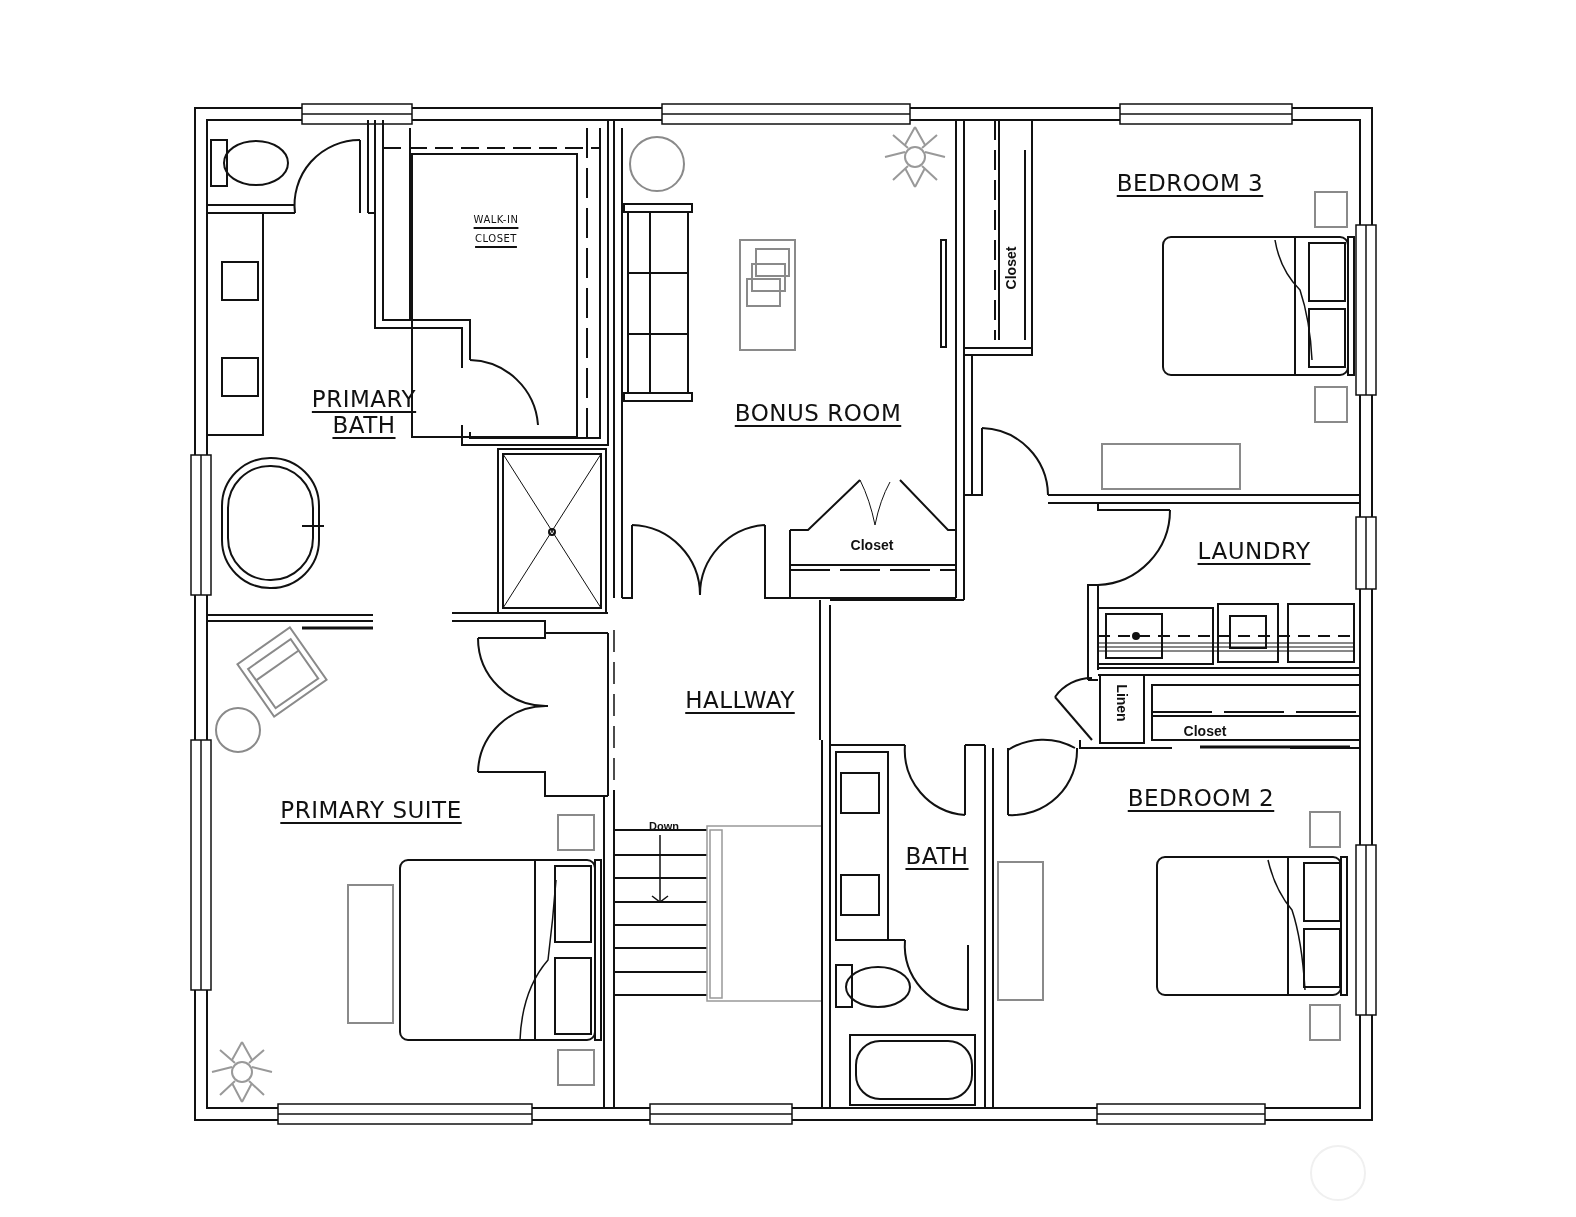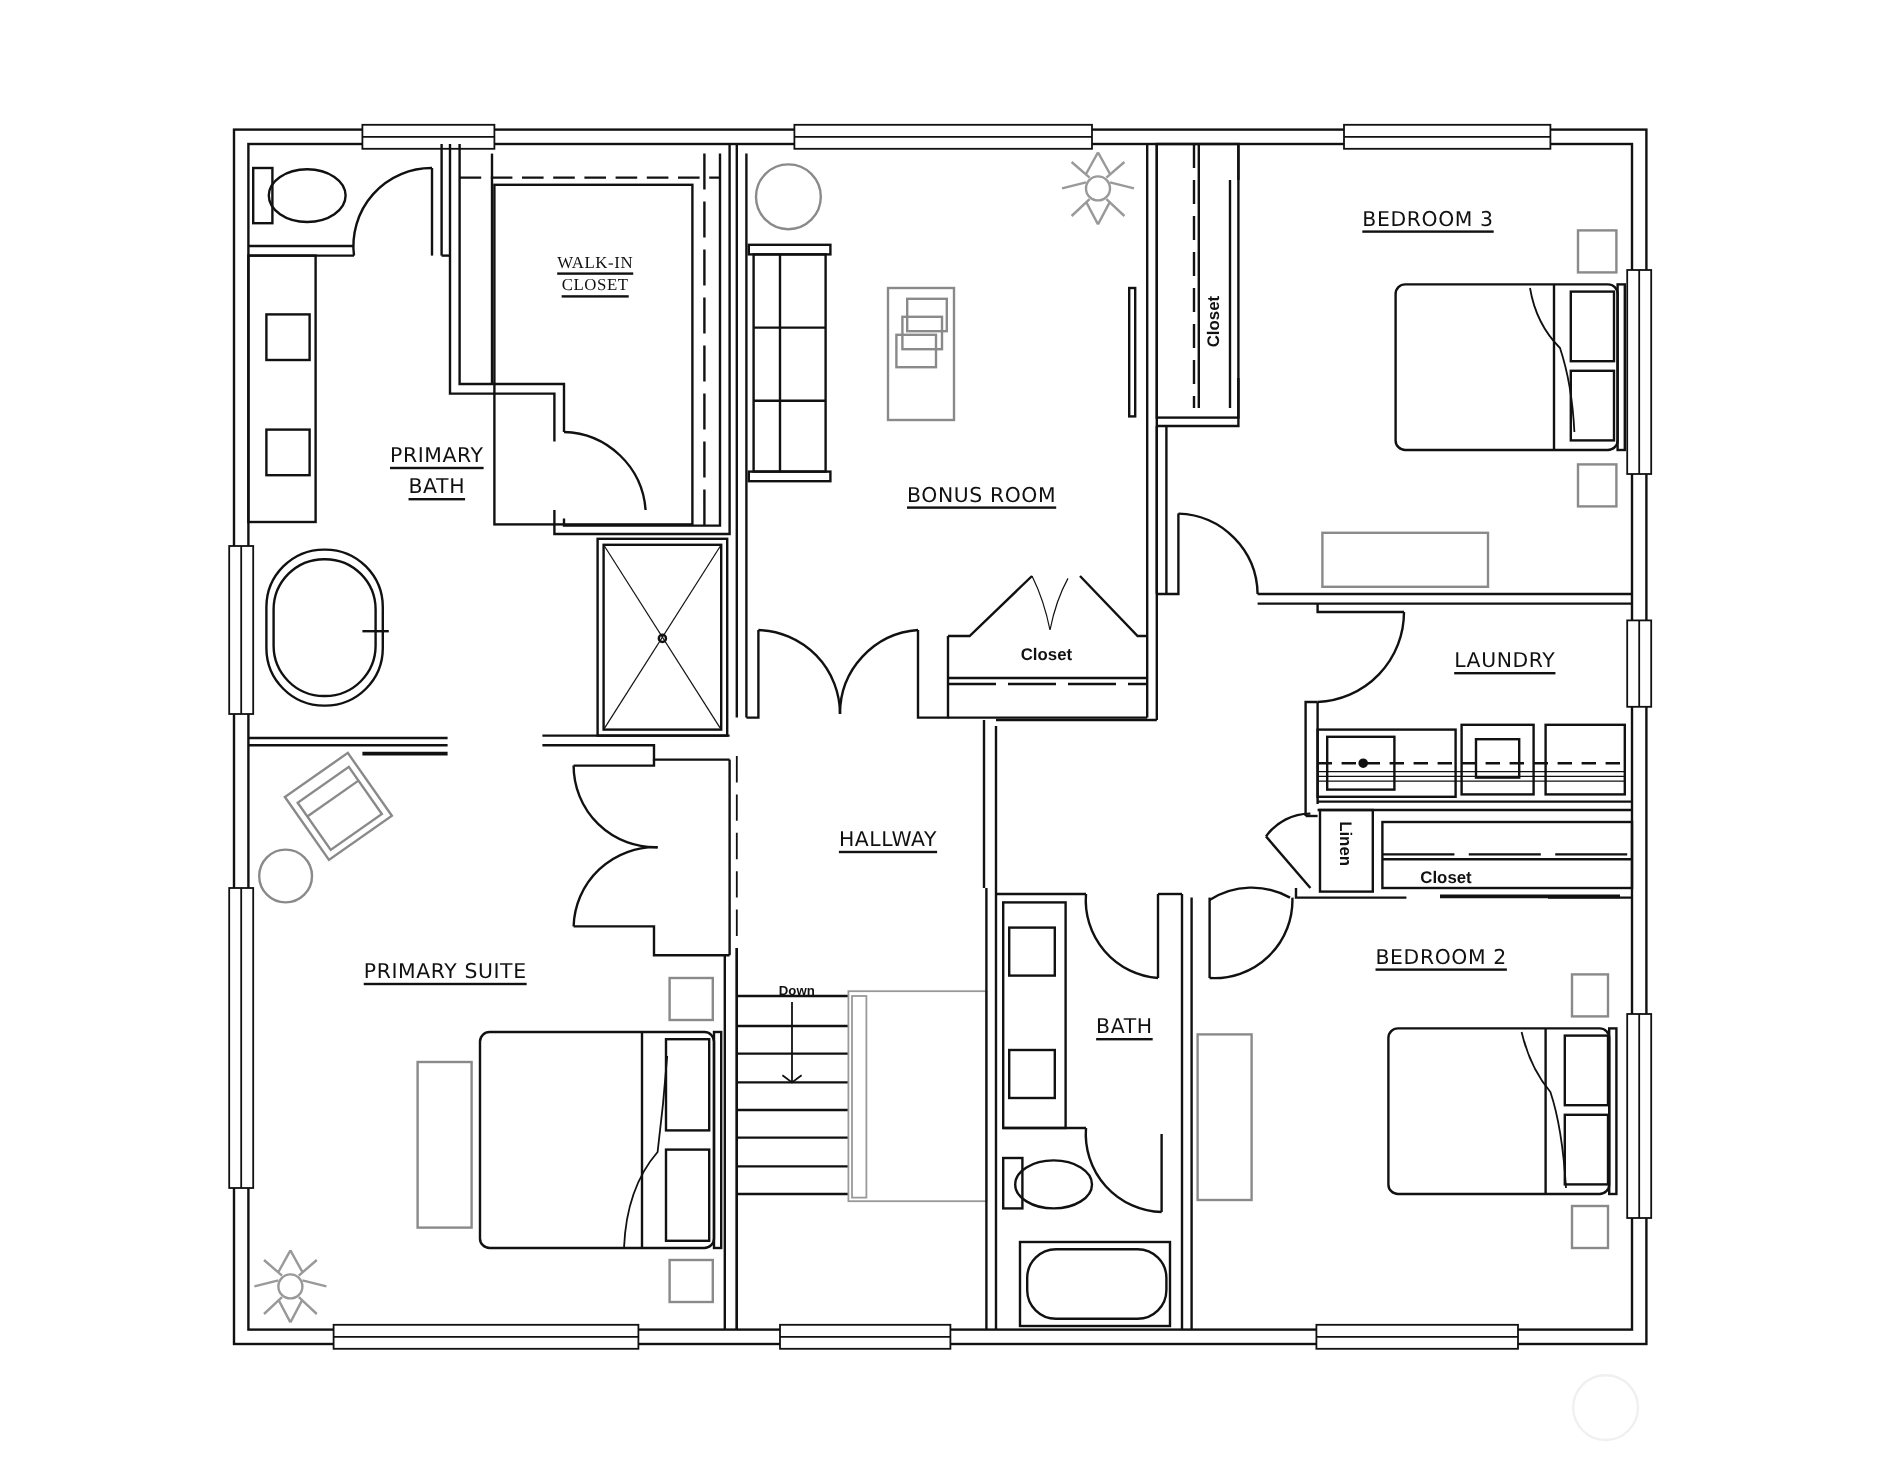--- a/index.html
+++ b/index.html
@@ -1,19 +1,19 @@
 <!DOCTYPE html>
 <html><head>
 <meta charset="utf-8">
 <style>
   html,body{margin:0;padding:0;background:#ffffff;}
   body{width:1576px;height:1217px;position:relative;overflow:hidden;font-family:"Liberation Sans",sans-serif;}
   #plan{position:absolute;left:0;top:0;width:1576px;height:1217px;}
-  .lbl{position:absolute;font-family:"DejaVu Sans",sans-serif;color:#111;letter-spacing:0.5px;text-decoration:underline;text-underline-offset:4px;text-decoration-thickness:2px;white-space:nowrap;transform:translate(-50%,-50%);font-size:17px;text-align:center;line-height:26px;}
-  .lbl.small{font-size:14px;line-height:19px;font-family:Liberation Serif, serif;}
+  .lbl{position:absolute;font-family:"DejaVu Sans",sans-serif;color:#111;letter-spacing:0.5px;text-decoration:underline;text-underline-offset:4px;text-decoration-thickness:2px;white-space:nowrap;transform:translate(-50%,-50%);font-size:23px;text-align:center;line-height:26px;}
+  .lbl.small{font-size:10px;line-height:19px;}
   .sub{position:absolute;font-family:"Liberation Sans",sans-serif;font-weight:bold;color:#111;font-size:14px;white-space:nowrap;transform:translate(-50%,-50%);}
   .sub.rot{transform:translate(-50%,-50%) rotate(-90deg);}
   .sub.rot90{transform:translate(-50%,-50%) rotate(90deg);}
   .tiny{font-size:11px;}
   .wm{position:absolute;left:1310px;top:1145px;width:52px;height:52px;border-radius:50%;border:2px solid #f0f0f0;}
 </style>
 </head>
 <body>
 
 <svg id="plan" viewBox="0 0 1576 1217" xmlns="http://www.w3.org/2000/svg">
@@ -274,21 +274,21 @@
       <circle cx="915" cy="157" r="10"></circle>
       <path d="M915,127 L905,145 M915,127 L925,145 M885,157 L905,152 M945,157 L925,152 M915,187 L905,168 M915,187 L925,168 M893,135 L908,148 M937,135 L922,148 M893,180 L908,166 M937,180 L922,166"></path>
     </g>
     <g stroke="#999">
       <circle cx="242" cy="1072" r="10"></circle>
       <path d="M242,1042 L232,1060 M242,1042 L252,1060 M212,1072 L232,1067 M272,1072 L252,1067 M242,1102 L232,1083 M242,1102 L252,1083 M220,1050 L235,1063 M264,1050 L249,1063 M220,1095 L235,1081 M264,1095 L249,1081"></path>
     </g>
   </g>
 </svg>
 
-<div class="lbl" style="left:364px;top:393px;">
+<div class="lbl" style="left:364px;top:412px;">
   <span>PRIMARY</span><br>
   <span>BATH</span>
 </div>
 <div class="lbl small" style="left:496px;top:229px;">
   <span>WALK-IN</span><br>
   <span>CLOSET</span>
 </div>
 <div class="lbl" style="left:818px;top:397px;margin-top:16px;">BONUS ROOM</div>
 <div class="lbl" style="left:1190px;top:183px;">BEDROOM 3</div>
 <div class="lbl" style="left:1254px;top:551px;">LAUNDRY</div>

